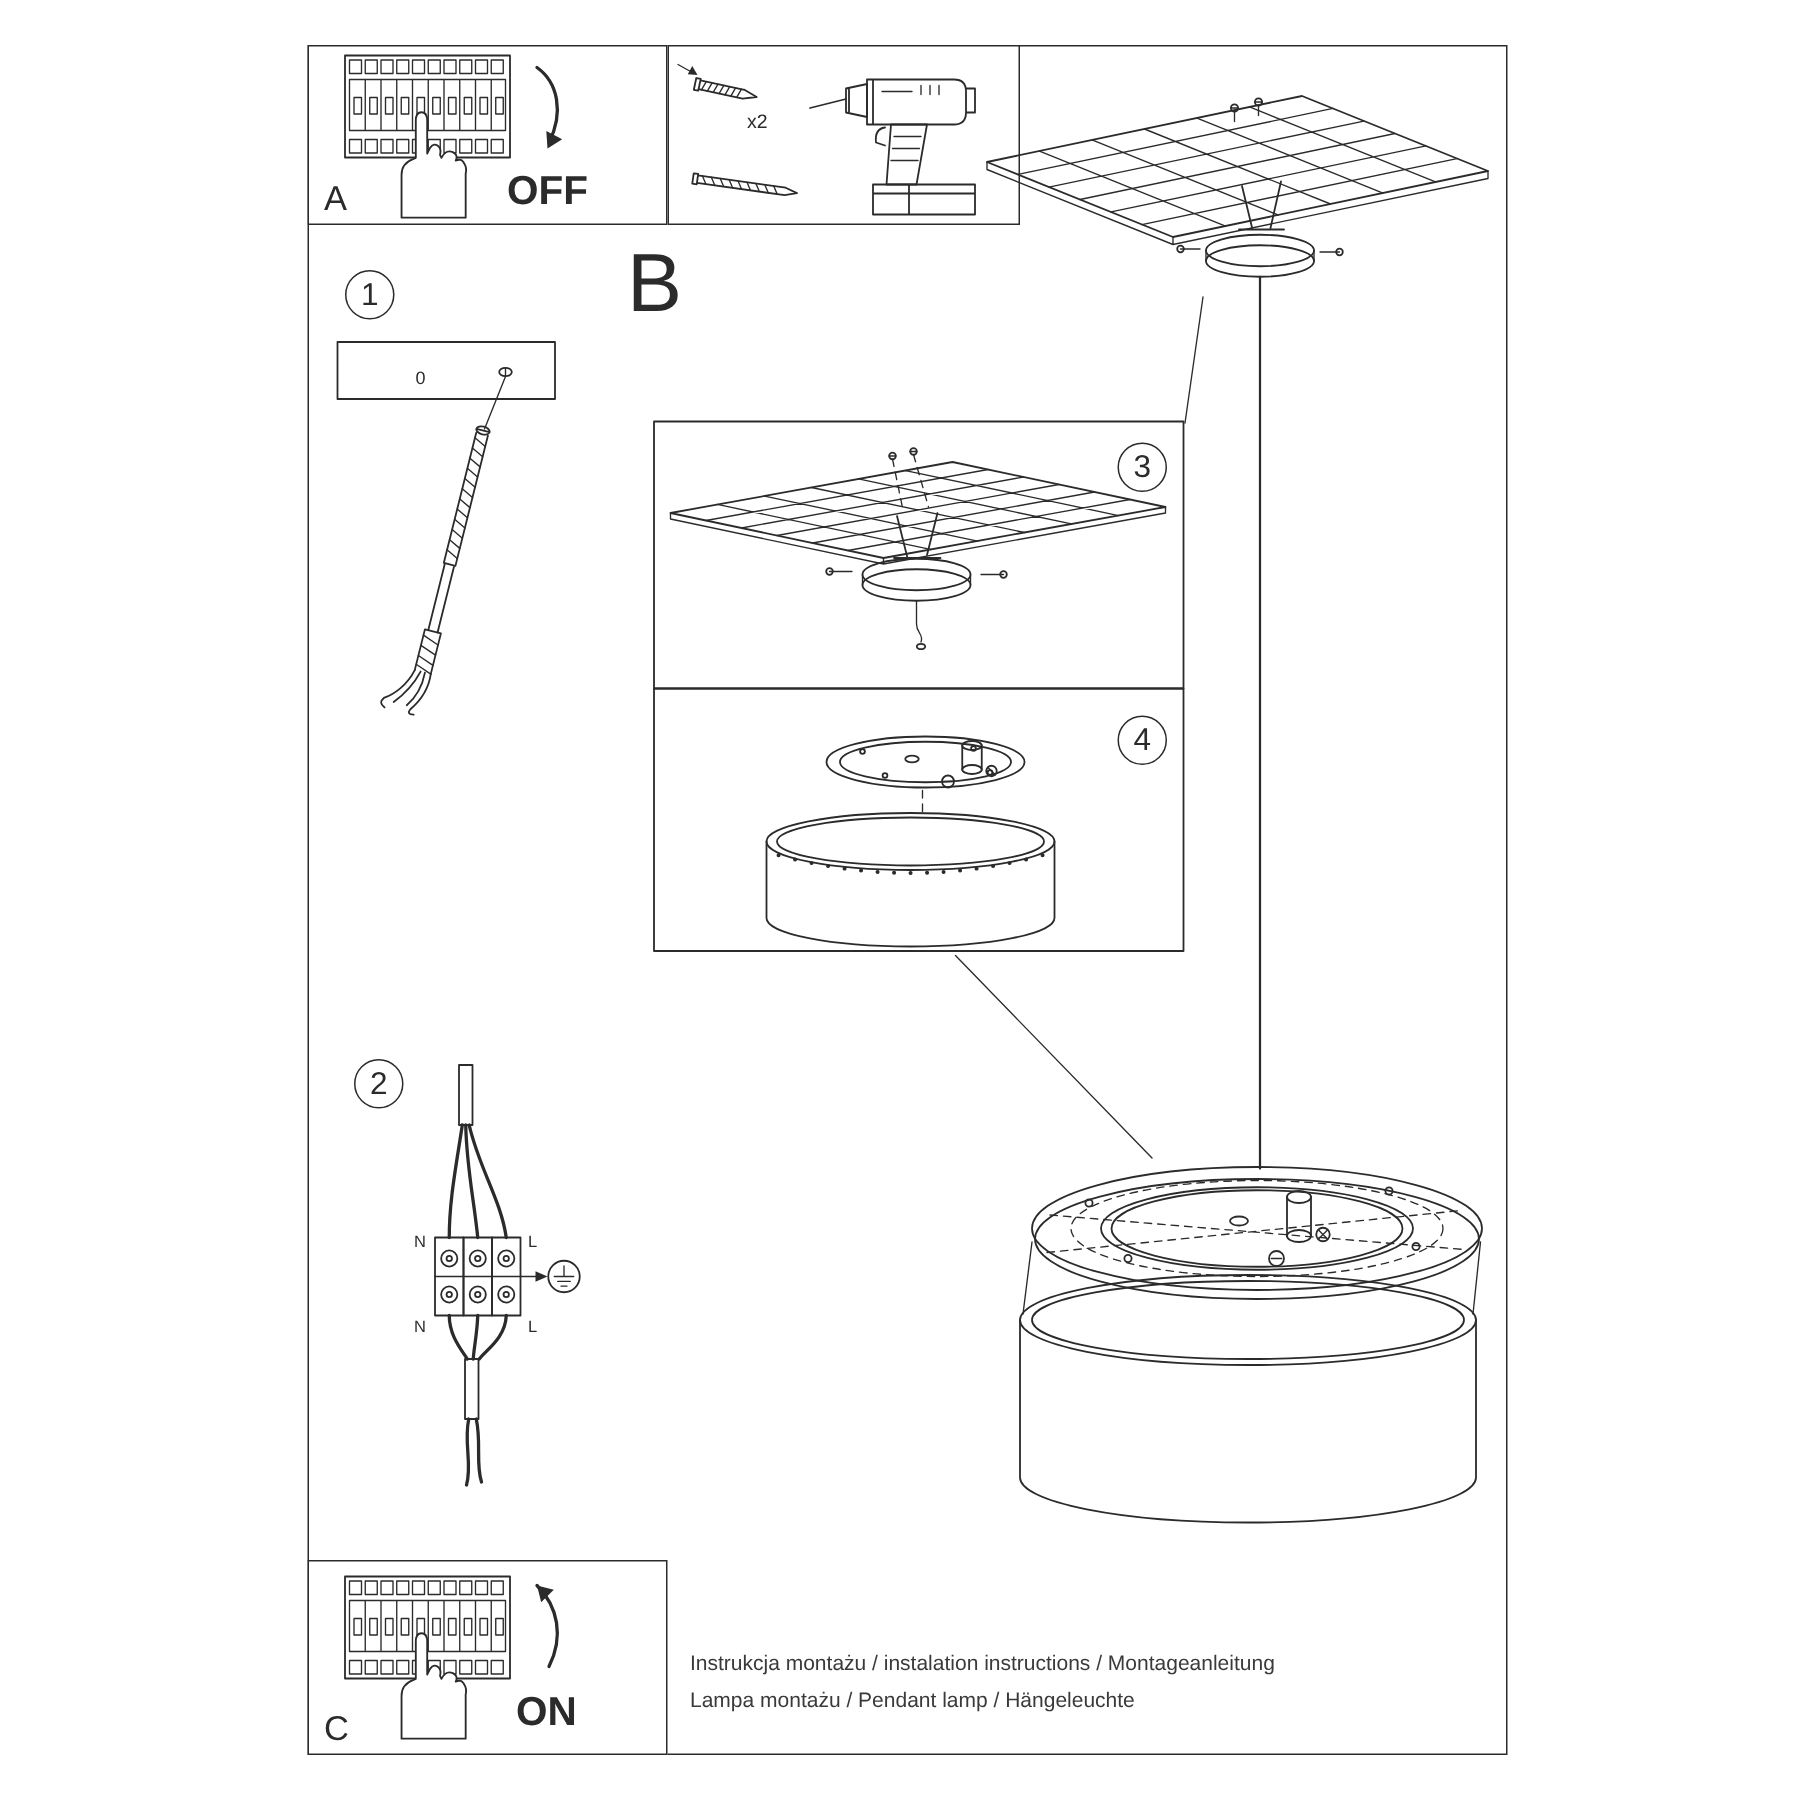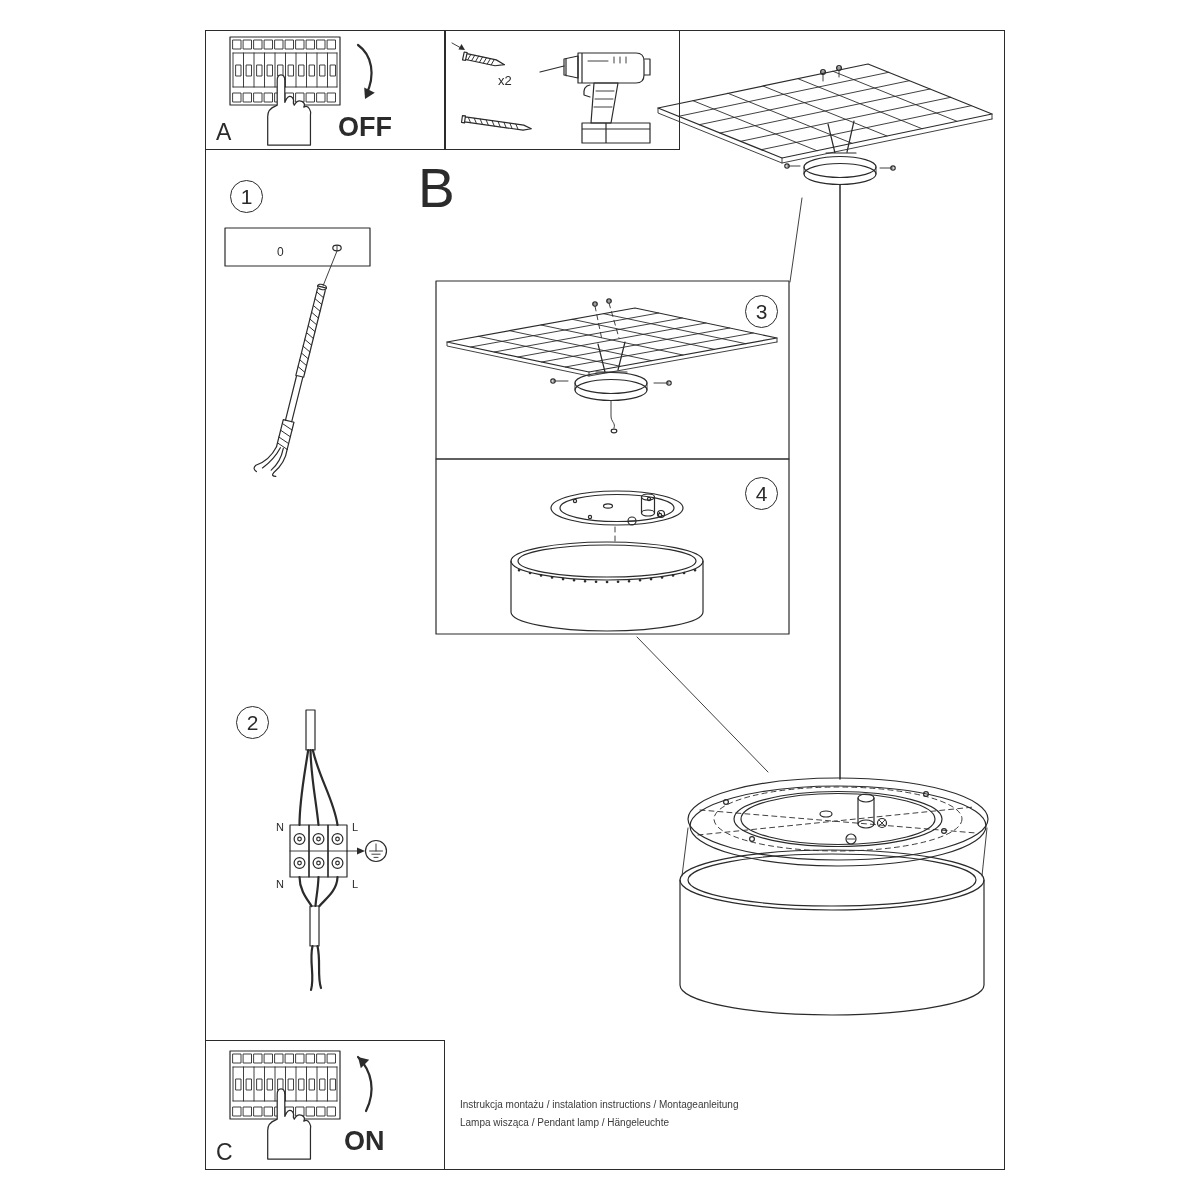--- a/index.html
+++ b/index.html
@@ -17,21 +17,21 @@
              display:flex; align-items:center; justify-content:center; font-size:21px; background:#fff; }
   .abs { position:absolute; overflow:visible; }
   .draw { stroke:#2b2b2b; fill:none; stroke-width:1.2; stroke-linecap:round; stroke-linejoin:round; }
   .thin { stroke-width:0.9; }
   .thick { stroke-width:2.2; }
   .solid { fill:#2b2b2b; stroke:none; }
   .whitefill { fill:#ffffff; stroke:#2b2b2b; stroke-width:1.3; stroke-linejoin:round; }
   .dashed { stroke-dasharray:5 4; }
   .dots { stroke-width:2.6; stroke-linecap:round; }
   svg text { stroke:none; fill:#2b2b2b; font-family:"Liberation Sans", sans-serif; }
-  .footer { position:absolute; left:460px; top:1096px; font-size:10px; line-height:1.75; color:#3a3a3a; }
+  .footer { position:absolute; left:460px; top:1096px; font-size:14px; line-height:1.75; color:#3a3a3a; }
 </style>
 </head>
 <body>
 
 <div class="page">
 
   <svg class="abs" width="0" height="0" style="left:0;top:0" aria-hidden="true">
     <defs>
       <g id="g-breaker" class="draw">
         <rect x="0" y="0" width="110" height="68"></rect>
@@ -266,16 +266,16 @@
         <path class="thick" d="M160,66 C170,46 166,26 152,12"></path>
         <polygon class="solid" points="152,12 154.8,23.2 163.2,14.8"></polygon>
       </g>
       <text x="138" y="105" font-size="27" font-weight="bold">ON</text>
     </svg>
     <span class="corner-label">C</span>
   </div>
 
   <div class="footer">
     <div>Instrukcja montażu / instalation instructions / Montageanleitung</div>
-    <div>Lampa wisząca / Pendant lamp / Hängeleuchte</div>
+    <div>Lampa montażu / Pendant lamp / Hängeleuchte</div>
   </div>
 
 </div>
 
 </body></html>

